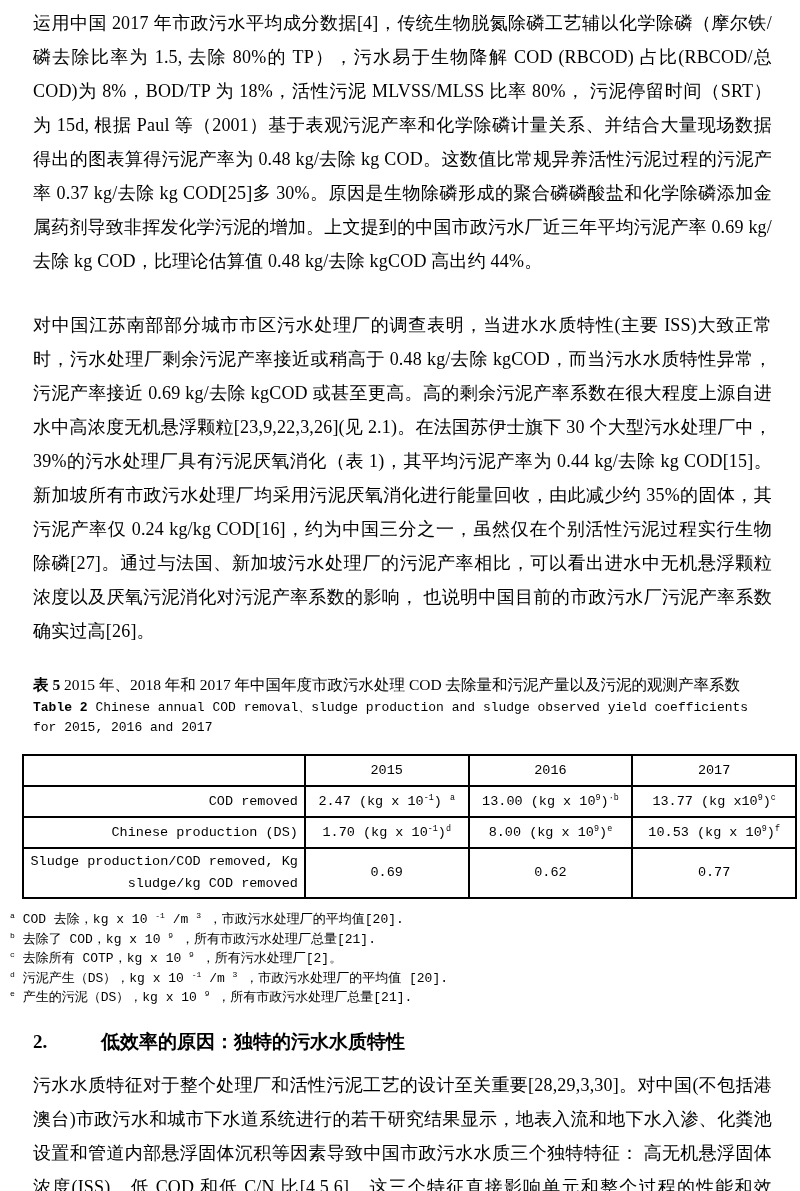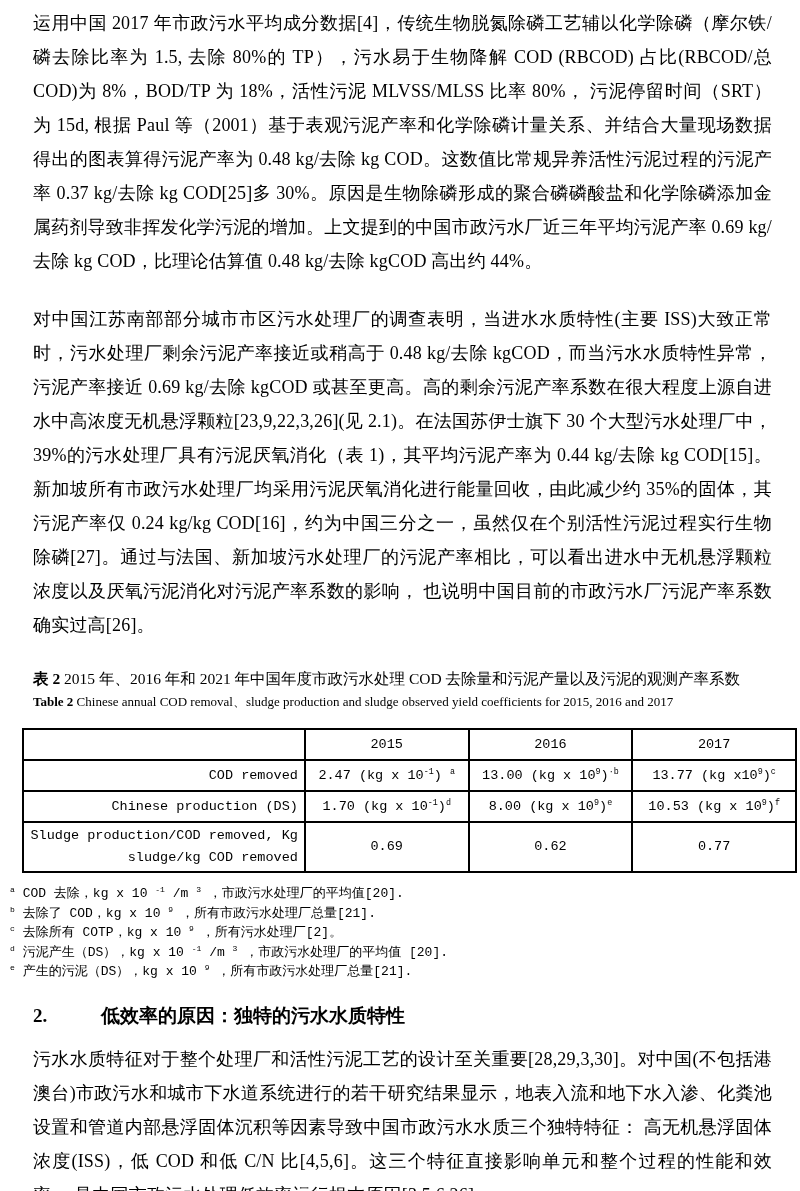--- a/index.html
+++ b/index.html
@@ -7,26 +7,26 @@
     width:800px;height:1191px;overflow:hidden;
     background:#ffffff;color:#000000;
     font-family:"Liberation Serif","DejaVu Serif",serif;
   }
   .page{width:800px;height:867px;position:relative;}
   .content{padding:6px 28px 0 33px;}
   p.body-par{
     margin:0;font-size:18px;line-height:34px;text-align:justify;
     text-justify:inter-ideograph;letter-spacing:0.2px;
   }
-  p.body-par + p.body-par{margin-top:24px;}
+  p.body-par + p.body-par{margin-top:30px;}
   .table-block{margin-top:26px;}
   .cap-zh{font-size:15.5px;line-height:22px;margin:0;}
   .cap-zh .cap-label{font-weight:bold;}
   .cap-en{
-    font-family:Liberation Serif, serif;
+    font-family:Liberation Mono, monospace;
     font-size:13px;line-height:20px;margin:2px 0 16px 0;
   }
   .cap-en .cap-label{font-weight:bold;}
   table.data-table{
     border-collapse:collapse;border:2px solid #000;
     margin:8px 0 0 -11px;width:775px;table-layout:fixed;
     font-family:"Liberation Mono","DejaVu Sans Mono",monospace;
     font-size:13.5px;
   }
   table.data-table td,table.data-table th{
@@ -55,22 +55,22 @@
 
 <div class="page">
   <div class="content">
 
     <p class="body-par">运用中国 2017 年市政污水平均成分数据[4]，传统生物脱氮除磷工艺辅以化学除磷（摩尔铁/磷去除比率为 1.5,  去除 80%的 TP），污水易于生物降解 COD  (RBCOD) 占比(RBCOD/总 COD)为 8%，BOD/TP 为 18%，活性污泥 MLVSS/MLSS 比率 80%， 污泥停留时间（SRT）为 15d, 根据 Paul 等（2001）基于表观污泥产率和化学除磷计量关系、并结合大量现场数据得出的图表算得污泥产率为 0.48  kg/去除 kg COD。这数值比常规异养活性污泥过程的污泥产率 0.37  kg/去除 kg COD[25]多 30%。原因是生物除磷形成的聚合磷磷酸盐和化学除磷添加金属药剂导致非挥发化学污泥的增加。上文提到的中国市政污水厂近三年平均污泥产率 0.69  kg/去除 kg COD，比理论估算值 0.48  kg/去除 kgCOD 高出约 44%。</p>
 
     <p class="body-par">对中国江苏南部部分城市市区污水处理厂的调查表明，当进水水质特性(主要 ISS)大致正常时，污水处理厂剩余污泥产率接近或稍高于 0.48  kg/去除 kgCOD，而当污水水质特性异常，污泥产率接近 0.69 kg/去除 kgCOD 或甚至更高。高的剩余污泥产率系数在很大程度上源自进水中高浓度无机悬浮颗粒[23,9,22,3,26](见 2.1)。在法国苏伊士旗下 30 个大型污水处理厂中， 39%的污水处理厂具有污泥厌氧消化（表 1)，其平均污泥产率为 0.44  kg/去除 kg COD[15]。新加坡所有市政污水处理厂均采用污泥厌氧消化进行能量回收，由此减少约 35%的固体，其污泥产率仅 0.24  kg/kg COD[16]，约为中国三分之一，虽然仅在个别活性污泥过程实行生物除磷[27]。通过与法国、新加坡污水处理厂的污泥产率相比，可以看出进水中无机悬浮颗粒浓度以及厌氧污泥消化对污泥产率系数的影响， 也说明中国目前的市政污水厂污泥产率系数确实过高[26]。</p>
 
     <div class="table-block">
       <p class="cap-zh">
-        <span class="cap-label">表 2</span>
-        <span>2015 年、2016 年和 2021 年中国年度市政污水处理 COD 去除量和污泥产量以及污泥的观测产率系数</span>
+        <span class="cap-label">表 5</span>
+        <span>2015 年、2018 年和 2017 年中国年度市政污水处理 COD 去除量和污泥产量以及污泥的观测产率系数</span>
       </p>
       <p class="cap-en">
         <span class="cap-label">Table 2</span>
         <span>Chinese annual COD removal、sludge production and sludge observed yield coefficients for 2015, 2016 and 2017</span>
       </p>
 
       <table class="data-table">
         <colgroup>
           <col class="c-label">
             <col class="c-year">

